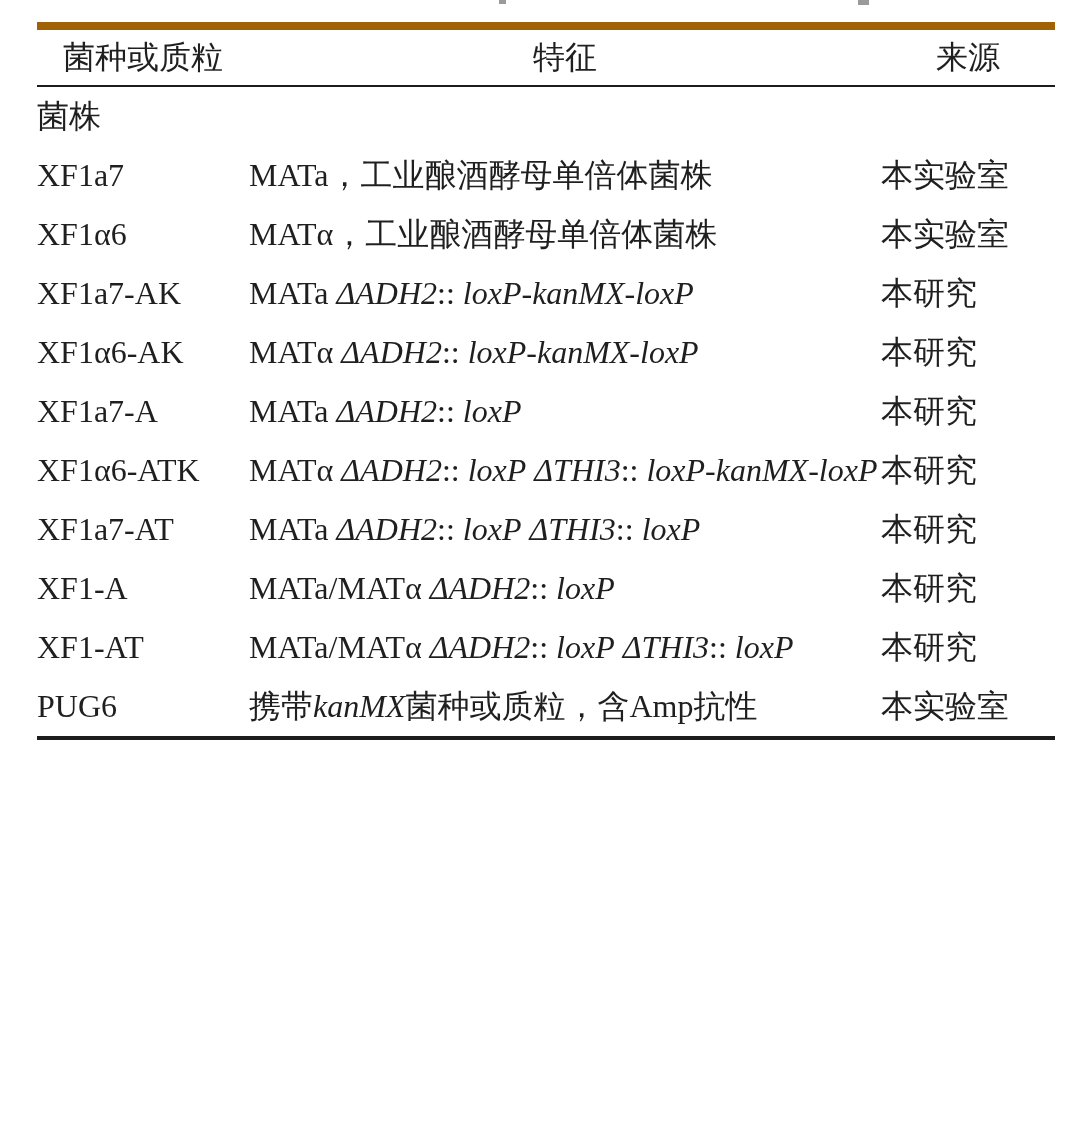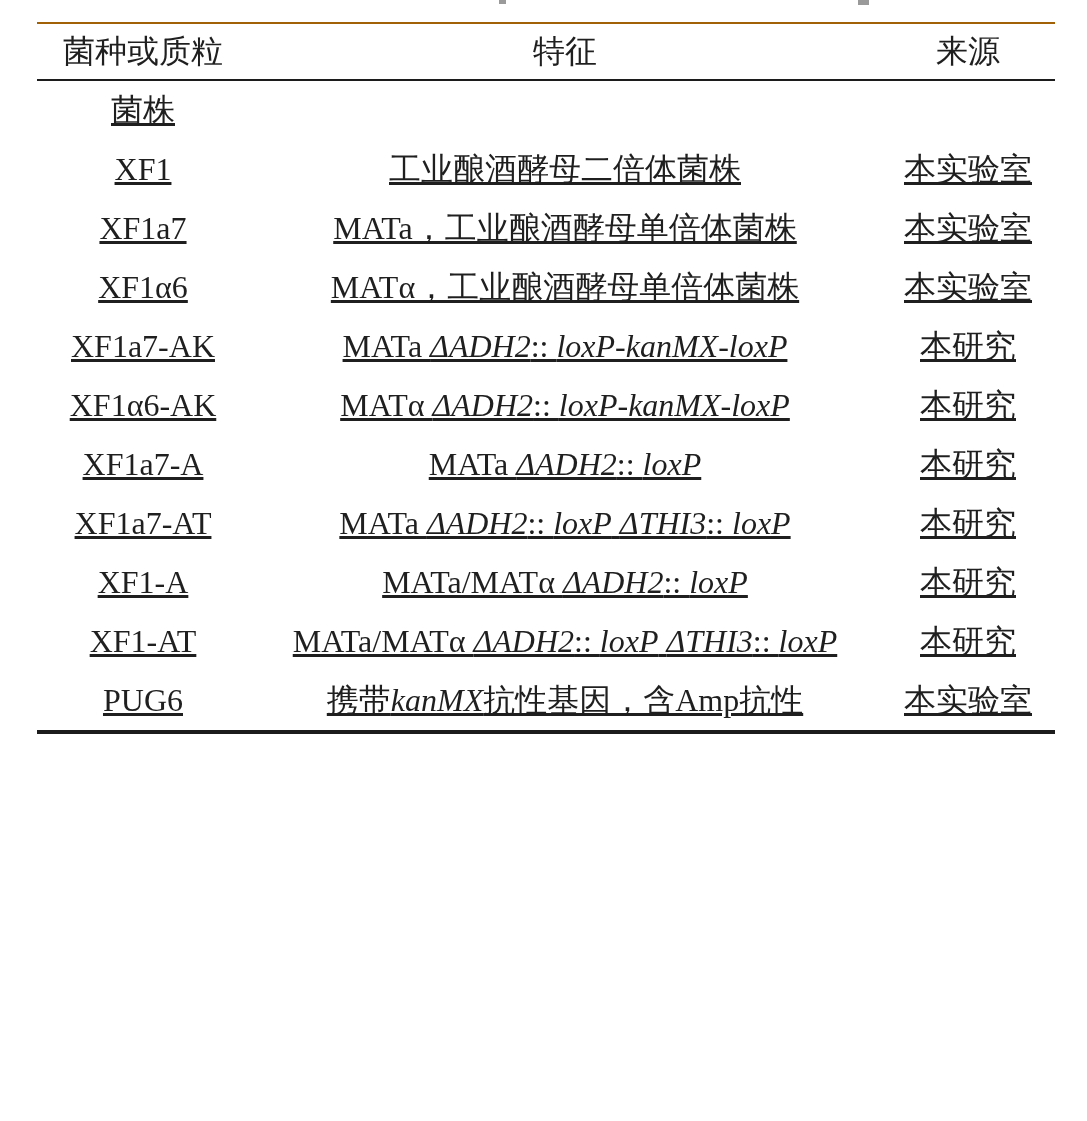--- a/index.html
+++ b/index.html
@@ -14,43 +14,42 @@
   .crop-artifact{
     position:absolute;top:0;height:4px;background:#9a9a9a;
   }
   .crop-artifact.a1{left:499px;width:7px;}
   .crop-artifact.a2{left:858px;width:11px;height:5px;}
   table.strain-table{
     position:absolute;left:37px;top:22px;
     width:1018px;
     border-collapse:collapse;
     table-layout:fixed;
-    border-top:2px solid #a16207;
+    border-top:8px solid #a16207;
     border-bottom:4px solid #1c1c1c;
     font-size:32px;
     color:#1f1f1f;
   }
   col.c-name{width:212px;}
   col.c-feature{width:632px;}
   col.c-source{width:174px;}
   thead th{
     height:55px;
     font-weight:normal;
     text-align:center;
     vertical-align:middle;
     border-bottom:2px solid #1c1c1c;
     padding:0;
   }
   tbody td{
     height:59px;
-    text-align:center;
+    text-align:left;
     vertical-align:middle;
     padding:0;
     white-space:nowrap;
-    text-decoration:underline;
   }
   tbody td.feature-cell i{font-style:italic;}
 </style>
 </head>
 <body>
 
 <div class="page">
 
   <div class="crop-artifact a1"></div>
   <div class="crop-artifact a2"></div>
@@ -69,25 +68,20 @@
       </tr>
     </thead>
     <tbody id="table-body">
 
     <tr>
           <td>菌株</td>
           <td class="feature-cell"></td>
           <td></td>
         </tr>
         <tr>
-          <td>XF1</td>
-          <td class="feature-cell"><span>工业酿酒酵母二倍体菌株</span></td>
-          <td>本实验室</td>
-        </tr>
-        <tr>
           <td>XF1a7</td>
           <td class="feature-cell"><span>MATa，工业酿酒酵母单倍体菌株</span></td>
           <td>本实验室</td>
         </tr>
         <tr>
           <td>XF1α6</td>
           <td class="feature-cell"><span>MATα，工业酿酒酵母单倍体菌株</span></td>
           <td>本实验室</td>
         </tr>
         <tr>
@@ -99,35 +93,40 @@
           <td>XF1α6-AK</td>
           <td class="feature-cell"><span>MATα </span><i>ΔADH2</i><span>:: </span><i>loxP-kanMX-loxP</i></td>
           <td>本研究</td>
         </tr>
         <tr>
           <td>XF1a7-A</td>
           <td class="feature-cell"><span>MATa </span><i>ΔADH2</i><span>:: </span><i>loxP</i></td>
           <td>本研究</td>
         </tr>
         <tr>
+          <td>XF1α6-ATK</td>
+          <td class="feature-cell"><span>MATα </span><i>ΔADH2</i><span>:: </span><i>loxP</i><span> </span><i>ΔTHI3</i><span>:: </span><i>loxP-kanMX-loxP</i></td>
+          <td>本研究</td>
+        </tr>
+        <tr>
           <td>XF1a7-AT</td>
           <td class="feature-cell"><span>MATa </span><i>ΔADH2</i><span>:: </span><i>loxP</i><span> </span><i>ΔTHI3</i><span>:: </span><i>loxP</i></td>
           <td>本研究</td>
         </tr>
         <tr>
           <td>XF1-A</td>
           <td class="feature-cell"><span>MATa/MATα </span><i>ΔADH2</i><span>:: </span><i>loxP</i></td>
           <td>本研究</td>
         </tr>
         <tr>
           <td>XF1-AT</td>
           <td class="feature-cell"><span>MATa/MATα </span><i>ΔADH2</i><span>:: </span><i>loxP</i><span> </span><i>ΔTHI3</i><span>:: </span><i>loxP</i></td>
           <td>本研究</td>
         </tr>
         <tr>
           <td>PUG6</td>
-          <td class="feature-cell"><span>携带</span><i>kanMX</i><span>抗性基因，含Amp抗性</span></td>
+          <td class="feature-cell"><span>携带</span><i>kanMX</i><span>菌种或质粒，含Amp抗性</span></td>
           <td>本实验室</td>
         </tr>
       </tbody>
   </table>
 
 </div>
 
 </body></html>

